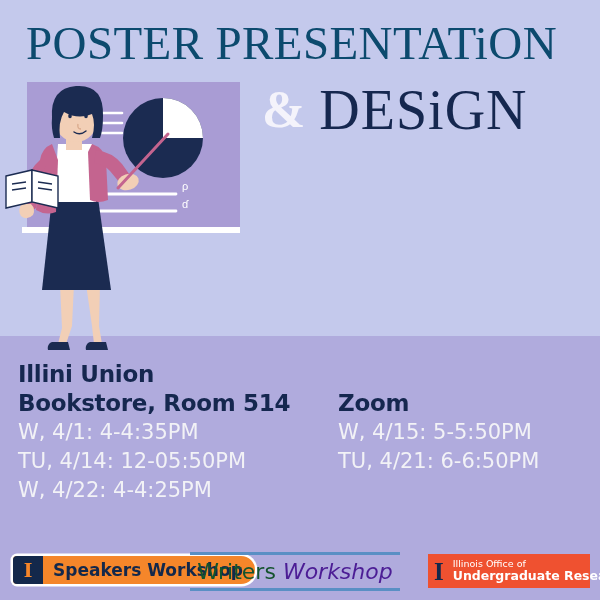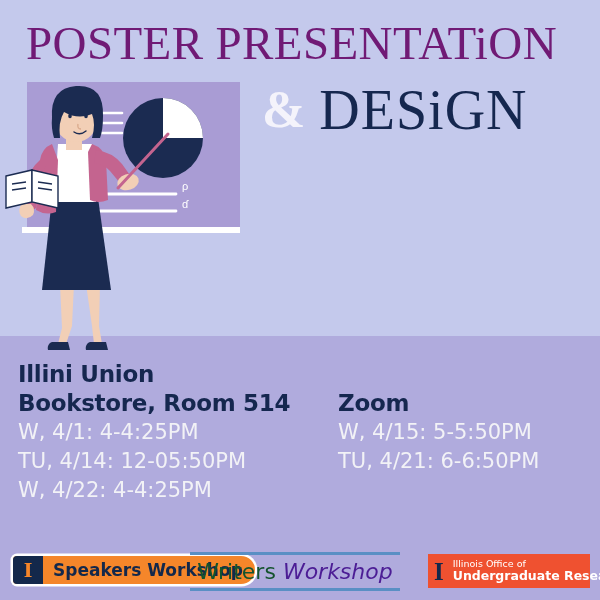--- a/index.html
+++ b/index.html
@@ -29,21 +29,21 @@
     background: #b0abdd;
   }
   
   .title-main {
     position: absolute;
     left: 26px; top: 20px;
     width: 560px;
     font-family: "Liberation Serif", serif;
     font-size: 47px;
     letter-spacing: 0.4px;
-    color: #701a75;
+    color: #0c4a6e;
     line-height: 1.0;
     white-space: nowrap;
   }
   .title-row2 {
     position: absolute;
     left: 262px; top: 74px;
     width: 340px;
     height: 70px;
     line-height: 70px;
     white-space: nowrap;
@@ -286,21 +286,21 @@
       <path d="M74 54 q6 4 12 -1" fill="none" stroke="#1b2b51" stroke-width="1.4" stroke-linecap="round"></path>
     </g>
   </svg>
 
   <div class="venue venue-a">
     <div style="white-space: pre-line;">Illini Union
 Bookstore, Room 514</div>
   </div>
 
   <div class="times times-a">
-    <div>W, 4/1: 4-4:25PM</div>
+    <div>W, 4/1: 4-4:35PM</div>
     <div>TU, 4/14: 12-05:50PM</div>
     <div>W, 4/22: 4-4:25PM</div>
   </div>
 
   <div class="venue venue-b">
     <div style="white-space: pre-line;">Zoom</div>
   </div>
 
   <div class="times times-b">
     <div>W, 4/15: 5-5:50PM</div>

